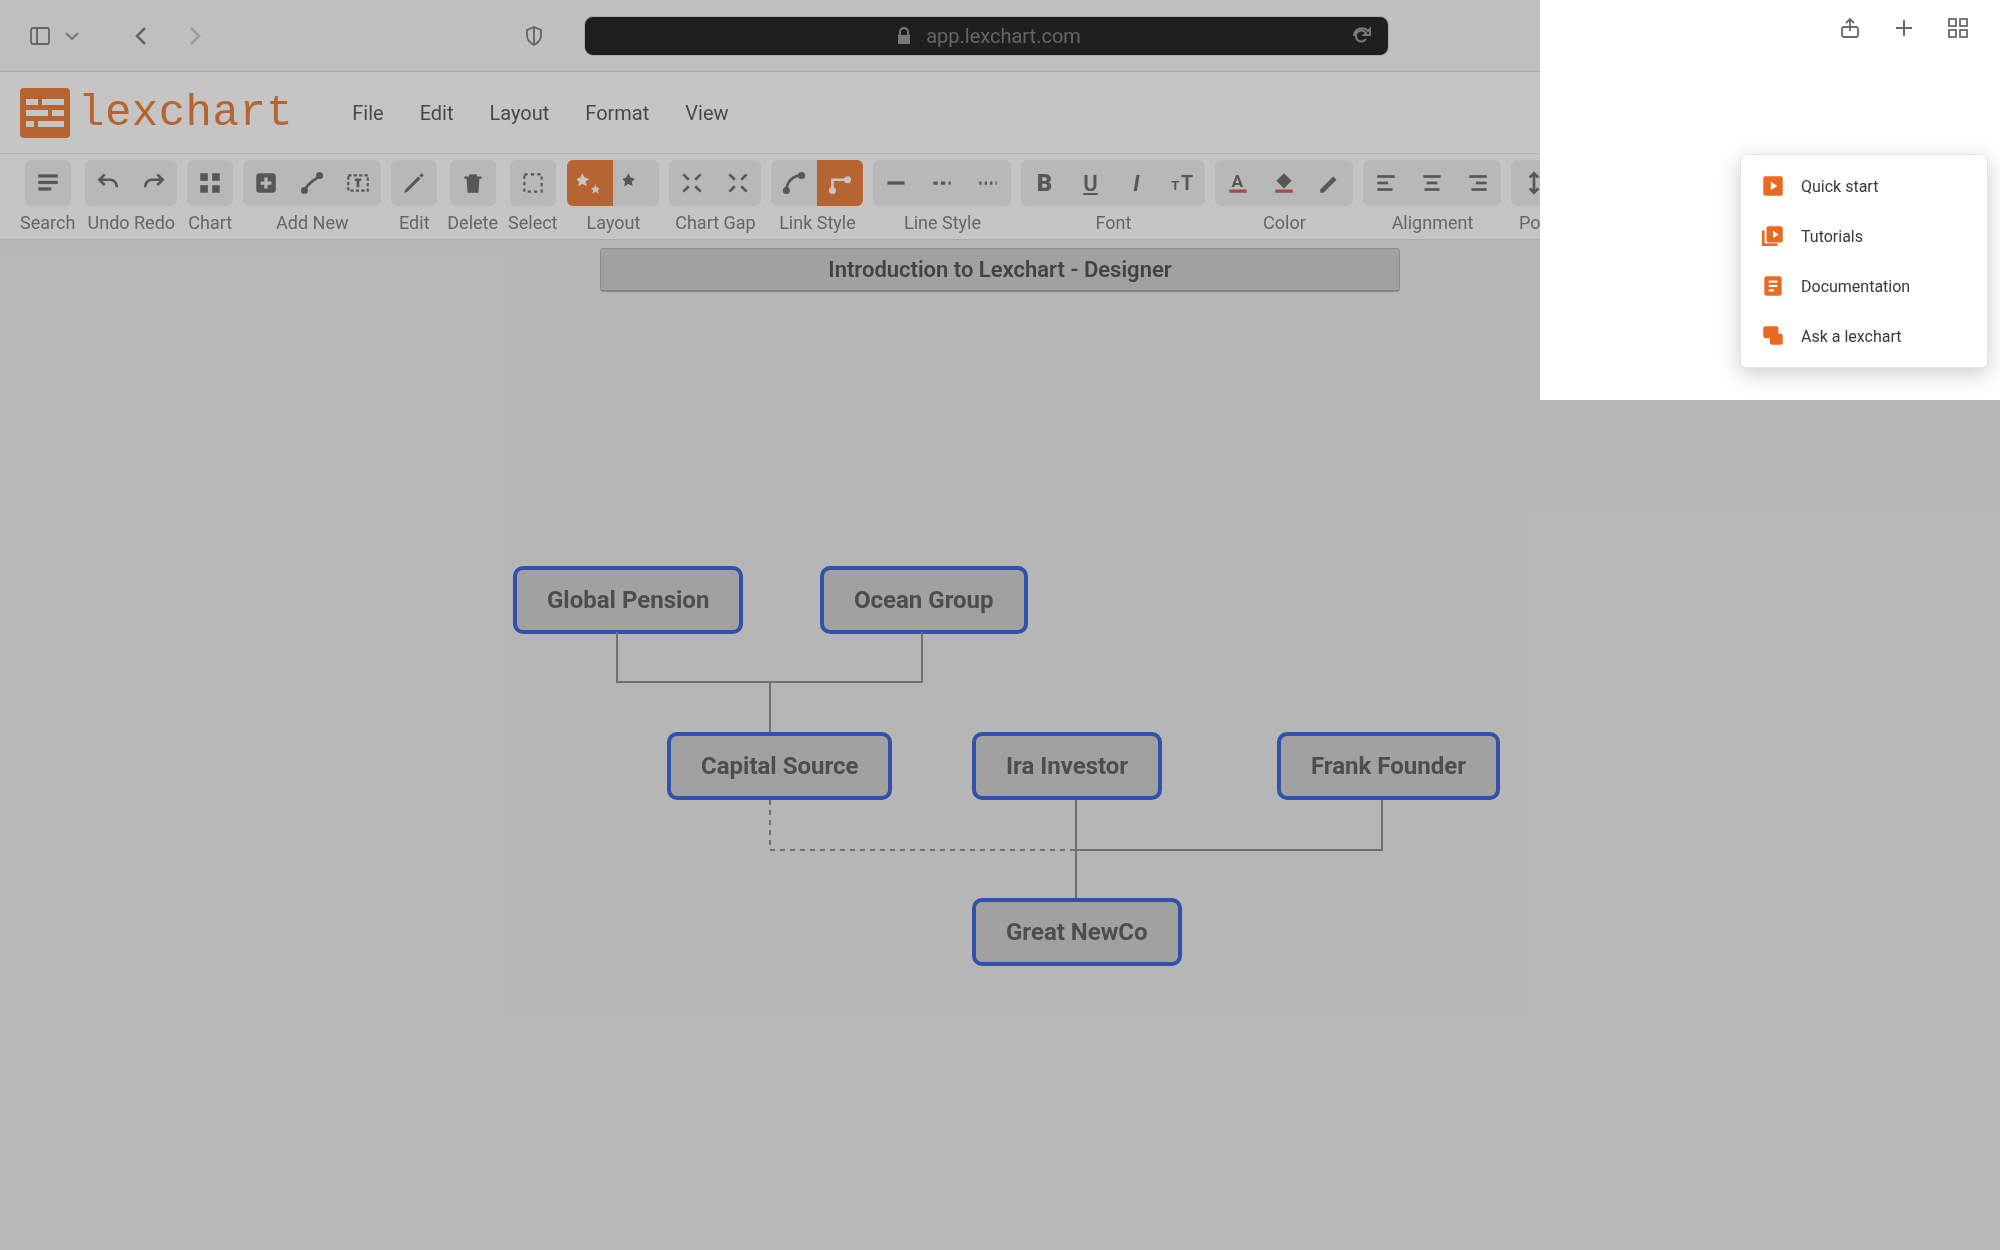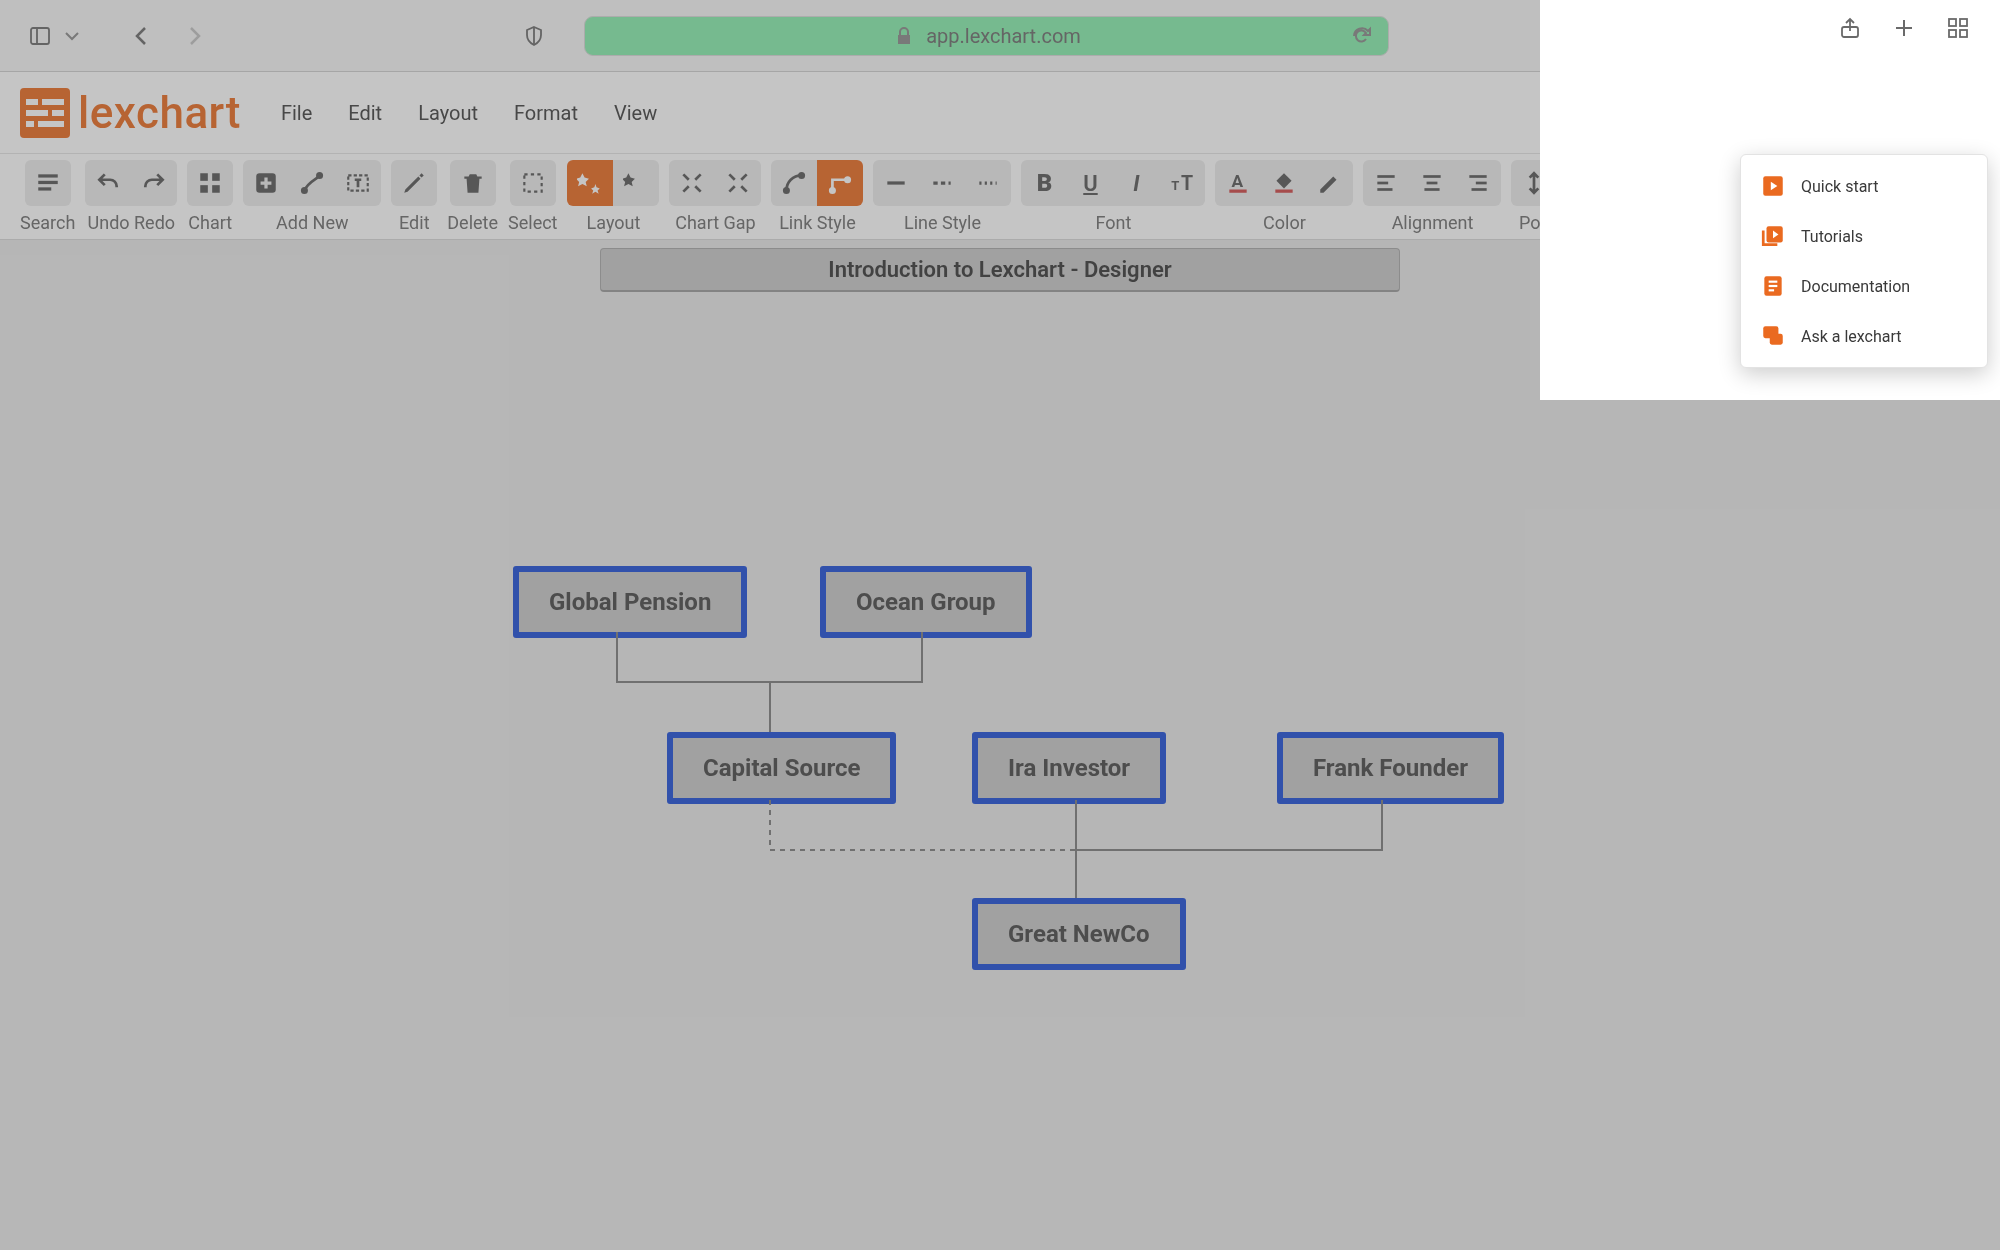--- a/index.html
+++ b/index.html
@@ -27,21 +27,21 @@
   .browser-left { display:flex; align-items:center; gap: 8px; }
   .browser-nav  { display:flex; align-items:center; gap: 28px; margin-left: 28px; }
   .addr-wrap {
     flex: 1;
     display:flex;
     justify-content:center;
   }
   .addr {
     width: 805px;
     height: 40px;
-    background: #86efac;
+    background: #000000;
     border: 1px solid #d9d9d9;
     border-radius: 9px;
     display:flex;
     align-items:center;
     justify-content:center;
     color:#6c6c6c;
     font-size: 20px;
     gap: 10px;
     position: relative;
   }
@@ -58,21 +58,22 @@
     display:flex;
     align-items:center;
     padding: 0 20px;
     position: relative;
     z-index: 4;
   }
   .logo {
     display:flex;
     align-items:center;
     gap: 8px;
-    margin-right: 40px;
+    margin-right: 59px;
+    font-family: Liberation Mono, monospace;
   }
   .logo-mark {
     width: 50px; height: 50px;
     background:#ea6a20;
     border-radius:4px;
     display:flex; flex-direction:column; justify-content:space-evenly;
     padding:6px;
   }
   .logo-mark .row { display:flex; gap:4px; }
   .logo-mark .row span { background:#fff; height:6px; }
@@ -166,22 +167,22 @@
     border-radius:4px;
     display:flex; align-items:center; justify-content:center;
     font-size:22px;
     font-weight:600;
     color:#363636;
   }
 
   .node {
     position:absolute;
     background:#c8c8c8;
-    border:6px solid #1d4ed8;
-    border-radius:3px;
+    border:4px solid #1d4ed8;
+    border-radius:10px;
     padding: 16px 30px;
     font-size: 24px;
     font-weight:700;
     color:#474747;
     white-space:nowrap;
   }
 
   svg.links {
     position:absolute;
     left:0; top:0;

